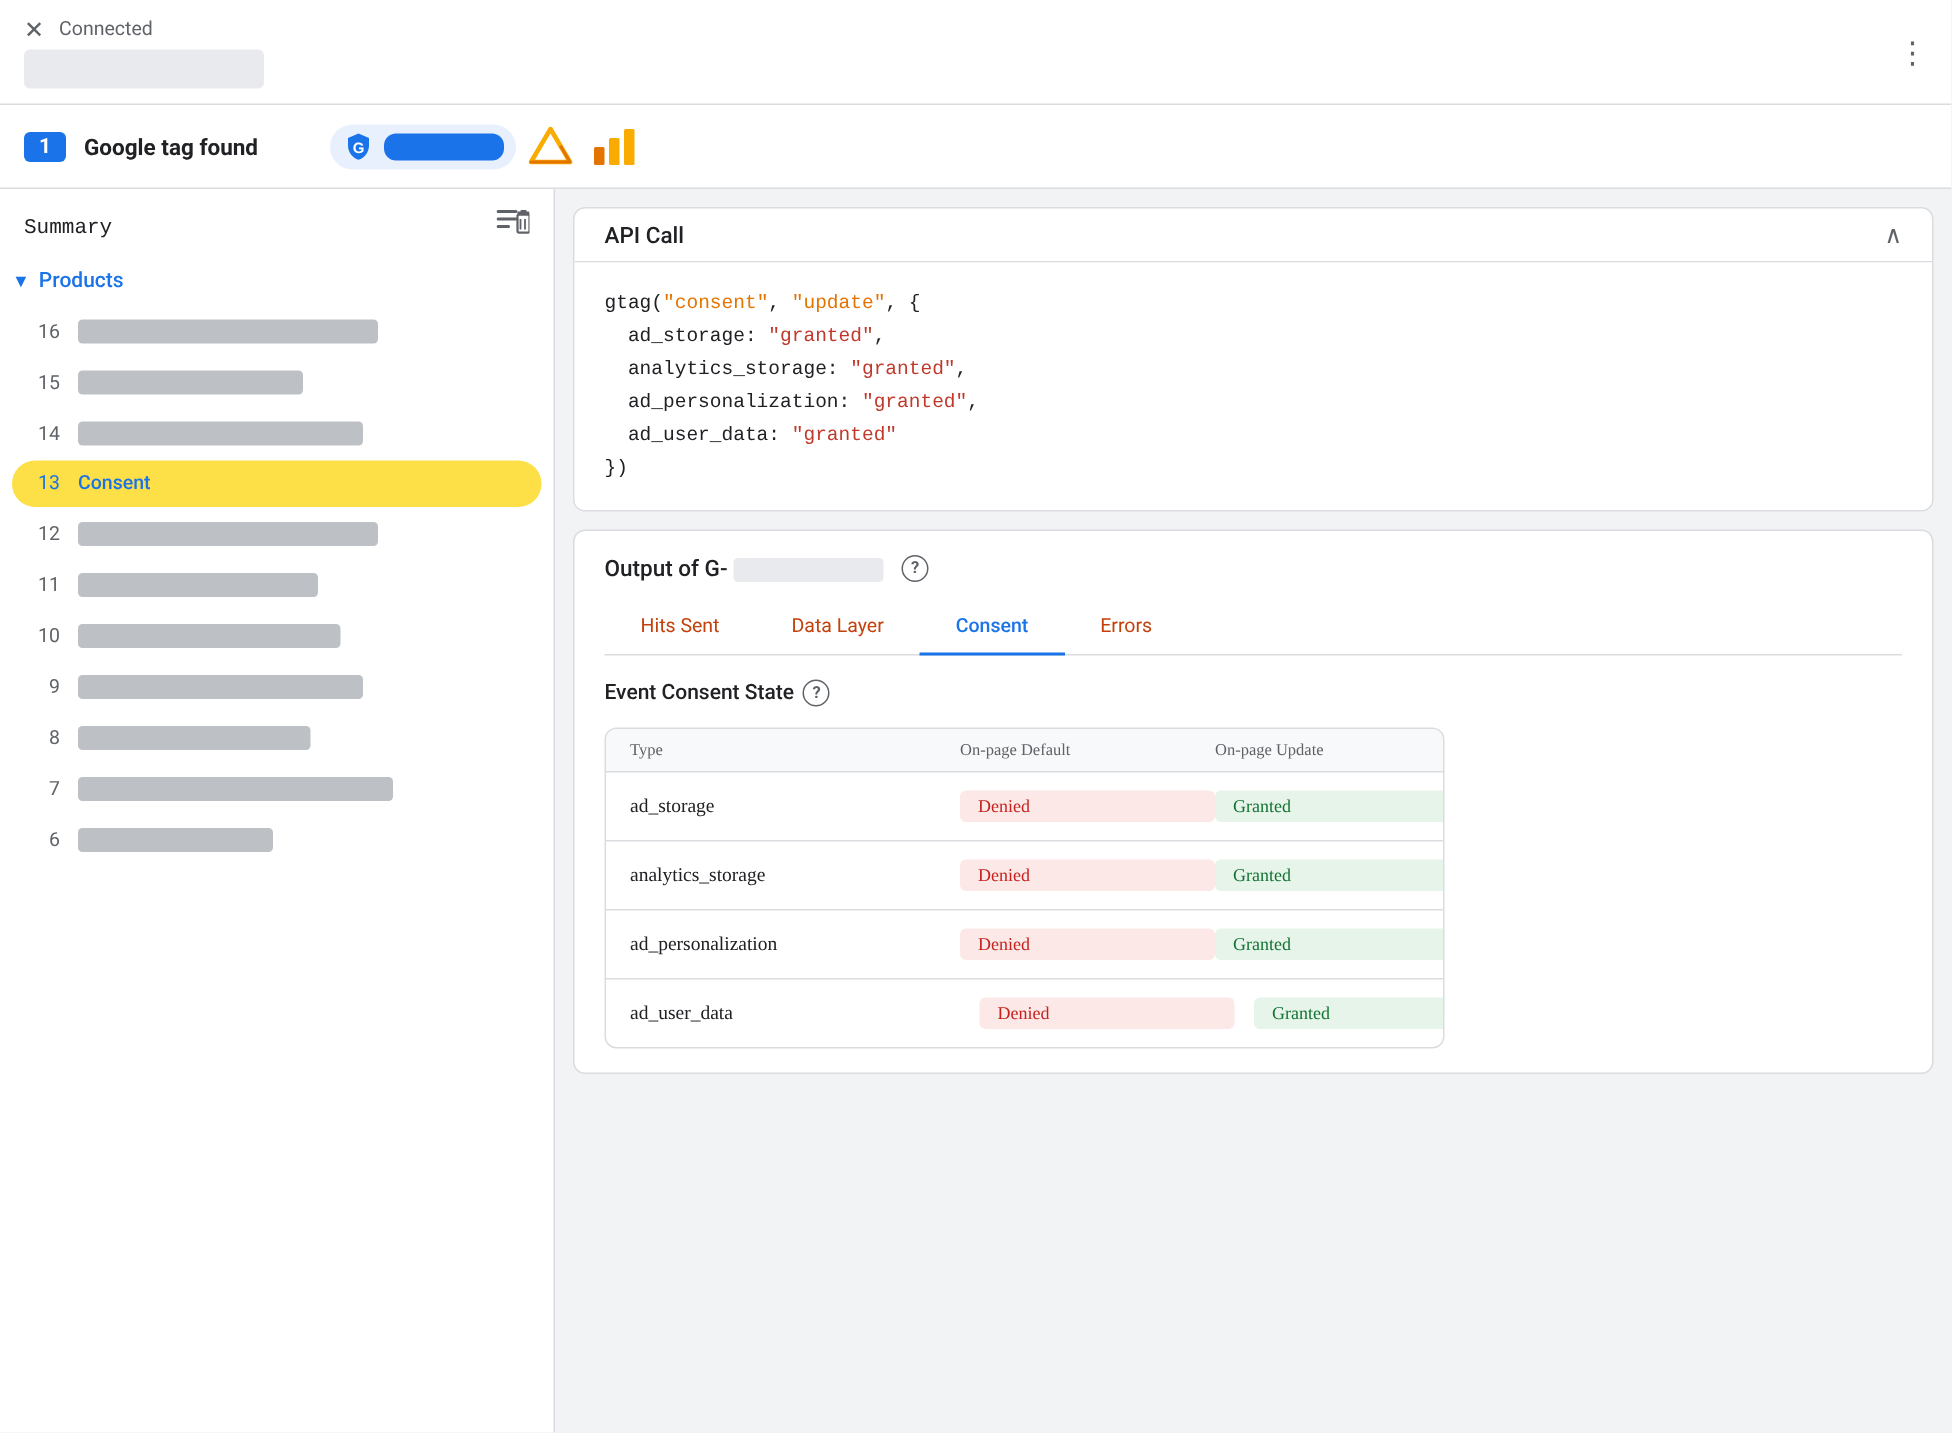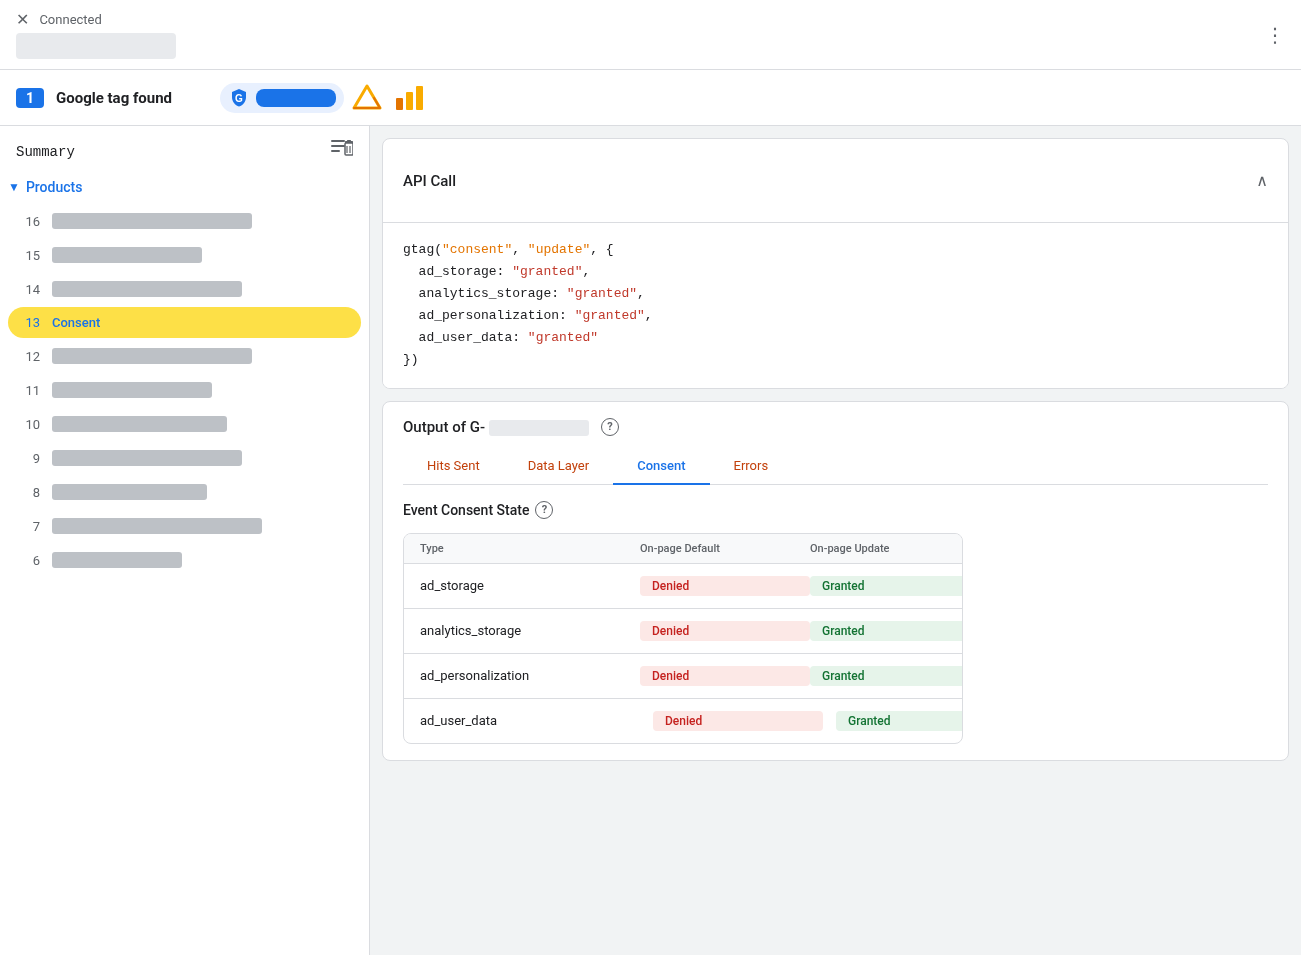--- a/index.html
+++ b/index.html
@@ -168,21 +168,21 @@
       border-radius: 8px;
       border: 1px solid #dadce0;
       overflow: hidden;
     }
 
     
     .api-call-header {
       display: flex;
       align-items: center;
       justify-content: space-between;
-      padding: 32px 20px;
+      padding: 8px 20px;
       border-bottom: 1px solid #dadce0;
     }
     .api-call-title {
       font-size: 15px;
       font-weight: 500;
       color: #202124;
     }
     .chevron-up {
       color: #5f6368;
       cursor: pointer;
@@ -261,20 +261,21 @@
       font-size: 14px;
       font-weight: 500;
       color: #202124;
     }
 
     .consent-table {
       border: 1px solid #dadce0;
       border-radius: 8px;
       overflow: hidden;
       width: 560px;
+      font-family: Liberation Serif, serif;
     }
     .consent-table-header {
       display: grid;
       grid-template-columns: 220px 170px 170px;
       background: #f8f9fa;
       border-bottom: 1px solid #dadce0;
       padding: 8px 16px;
     }
     .consent-col-header {
       font-size: 11px;

